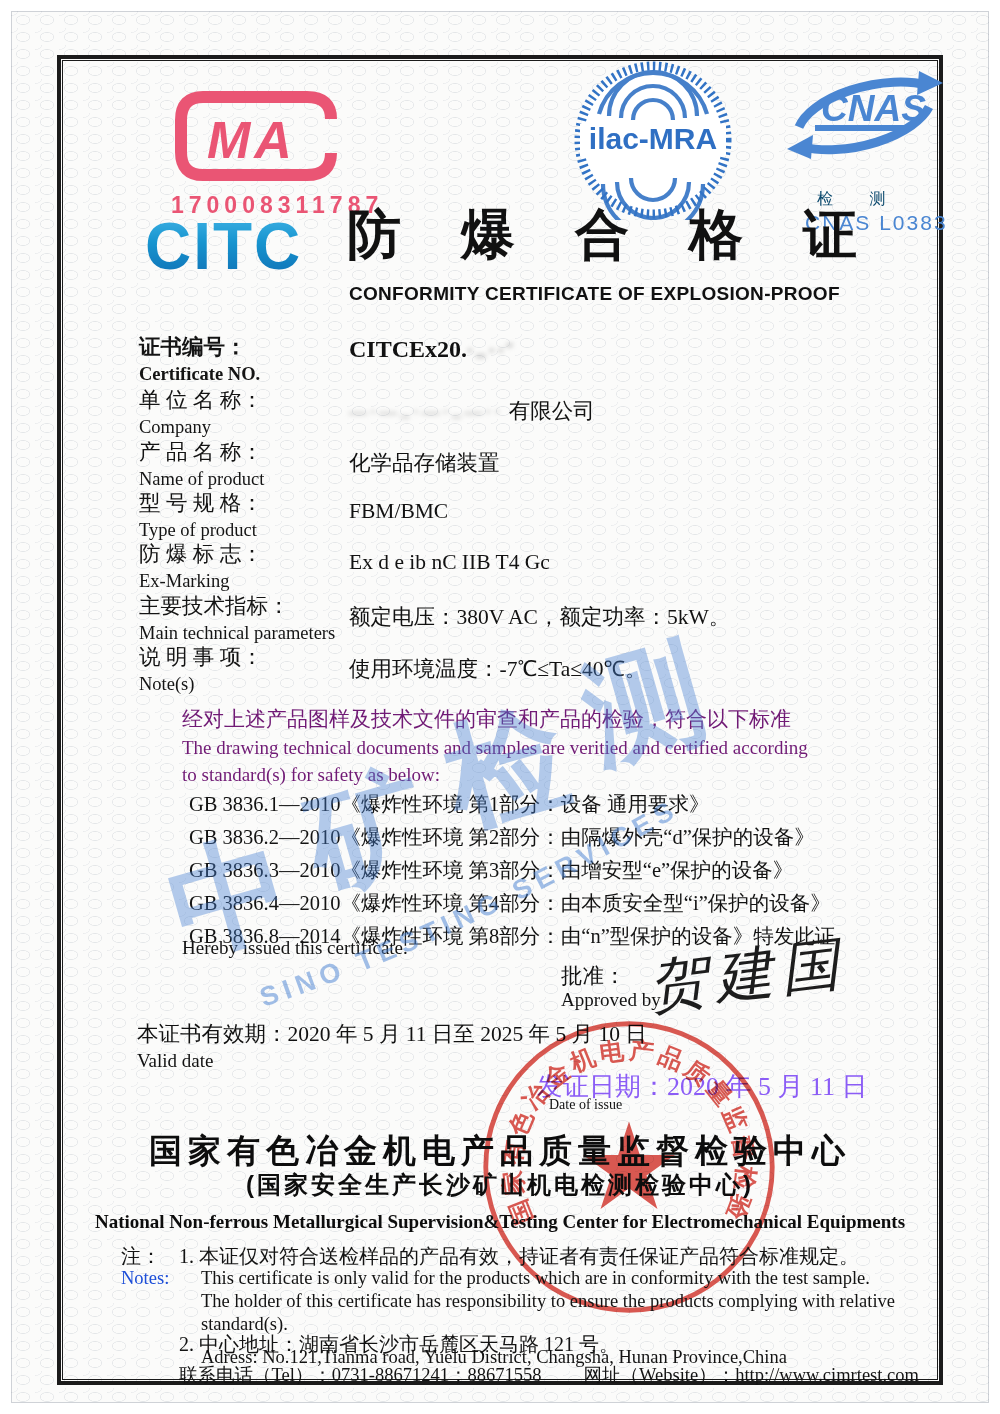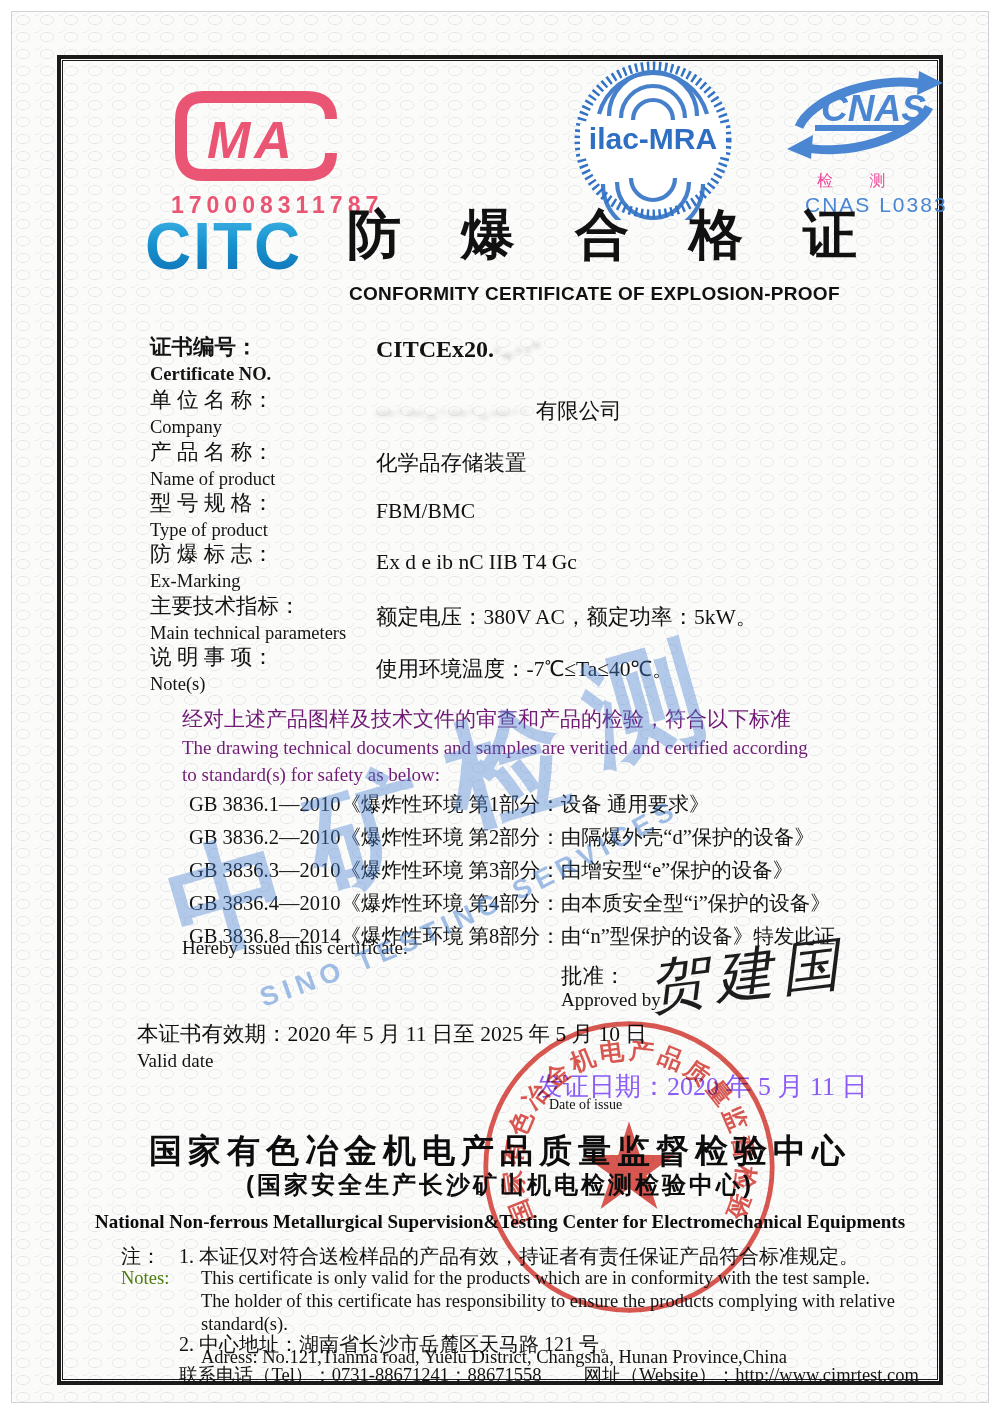--- a/index.html
+++ b/index.html
@@ -13,31 +13,31 @@
     box-shadow:inset 0 0 0 1px rgba(125,135,148,.35);}
   .frame{position:absolute;left:57px;top:55px;width:878px;height:1322px;border:4px solid #1b1b1b;}
   .frame::before{content:"";position:absolute;inset:1px;border:1px solid #1b1b1b;pointer-events:none;}
   .abs{position:absolute;}
   
   .cma{left:110px;top:28px;width:200px;text-align:left;}
   .cma-num{margin-top:3px;font-family:"Liberation Sans",sans-serif;font-size:23px;font-weight:600;
            letter-spacing:5px;color:#ea5574;}
   .ilac{left:512px;top:1px;}
   .cnas{left:720px;top:6px;width:175px;}
-  .cnas-zh{margin:2px 0 0 36px;font-family:"Liberation Sans",sans-serif;font-size:16px;color:#ec4899;letter-spacing:16px;}
+  .cnas-zh{margin:20px 0 0 36px;font-family:"Liberation Sans",sans-serif;font-size:16px;color:#0c4a6e;letter-spacing:16px;}
   .cnas-code{margin:1px 0 0 24px;font-family:"Liberation Sans",sans-serif;font-size:21px;color:#4a86d2;letter-spacing:2px;}
   .citc{left:84px;top:150px;font-family:"Liberation Sans",sans-serif;font-size:64px;font-weight:800;
         letter-spacing:2px;background:linear-gradient(180deg,#49b9e9 0%,#1794cf 45%,#0e6cb2 100%);
         -webkit-background-clip:text;background-clip:text;color:transparent;transform:scaleY(1.04);}
   .title-zh{left:286px;top:140px;font-family:"Liberation Sans",sans-serif;font-size:54px;font-weight:900;
             letter-spacing:60px;color:#111;white-space:nowrap;}
   .title-en{left:288px;top:224px;font-family:"Liberation Sans",sans-serif;font-size:19px;font-weight:bold;
             color:#111;letter-spacing:.3px;}
   
-  .field{position:absolute;left:89px;right:20px;display:flex;gap:16px;}
+  .field{position:absolute;left:78px;right:20px;display:flex;}
   .flabels{width:210px;flex:none;}
   .fzh{font-size:21.5px;color:#141414;line-height:27px;}
   .fen{font-size:18.5px;color:#141414;line-height:26px;}
   .bold{font-weight:bold;}
   .fvalue{padding-top:9px;font-size:21.5px;color:#121212;}
   .certno{padding-top:2px;font-size:24px;font-weight:bold;}
   .redact{filter:blur(2.5px);color:#8d8d8d;letter-spacing:3px;font-size:18px;}
   
   .statement{left:121px;top:646px;color:#701a75;}
   .statement .szh{font-size:21px;line-height:29px;}
@@ -55,21 +55,21 @@
   .issue-zh{left:476px;top:1010px;font-size:26px;color:#8b5cf6;}
   .issue-en{left:488px;top:1038px;font-size:14px;color:#111;}
   
   .c1{left:0;top:1070px;width:100%;text-align:center;font-family:"Liberation Sans",sans-serif;
       font-size:33px;font-weight:900;letter-spacing:6px;color:#0d0d0d;white-space:nowrap;}
   .c2{left:0;top:1110px;width:100%;text-align:center;font-family:"Liberation Sans",sans-serif;
       font-size:24px;font-weight:900;letter-spacing:3px;color:#0d0d0d;white-space:nowrap;}
   .c3{left:0;top:1152px;width:100%;text-align:center;font-size:19px;font-weight:bold;color:#0d0d0d;white-space:nowrap;}
   
   .nzh-label{left:60px;top:1184px;font-size:20px;color:#131313;}
-  .nen-label{left:60px;top:1209px;font-size:18.5px;color:#4d7c0f;}
+  .nen-label{left:60px;top:1209px;font-size:18.5px;color:#1d4ed8;}
   .n1zh{left:118px;top:1184px;font-size:20px;color:#131313;}
   .n1en1{left:140px;top:1209px;font-size:18.5px;color:#131313;}
   .n1en2{left:140px;top:1232px;font-size:18.5px;color:#131313;}
   .n1en3{left:140px;top:1255px;font-size:18.5px;color:#131313;}
   .n2zh{left:118px;top:1272px;font-size:20px;color:#131313;}
   .n2en{left:140px;top:1288px;font-size:18.5px;color:#131313;}
   .telrow{left:118px;top:1303px;font-size:18.5px;color:#131313;display:flex;gap:42px;white-space:nowrap;}
   
   .seal{left:418px;top:958px;width:300px;height:300px;mix-blend-mode:multiply;opacity:.88;}
   .wm{left:83px;top:540px;width:680px;height:430px;pointer-events:none;mix-blend-mode:normal;}

